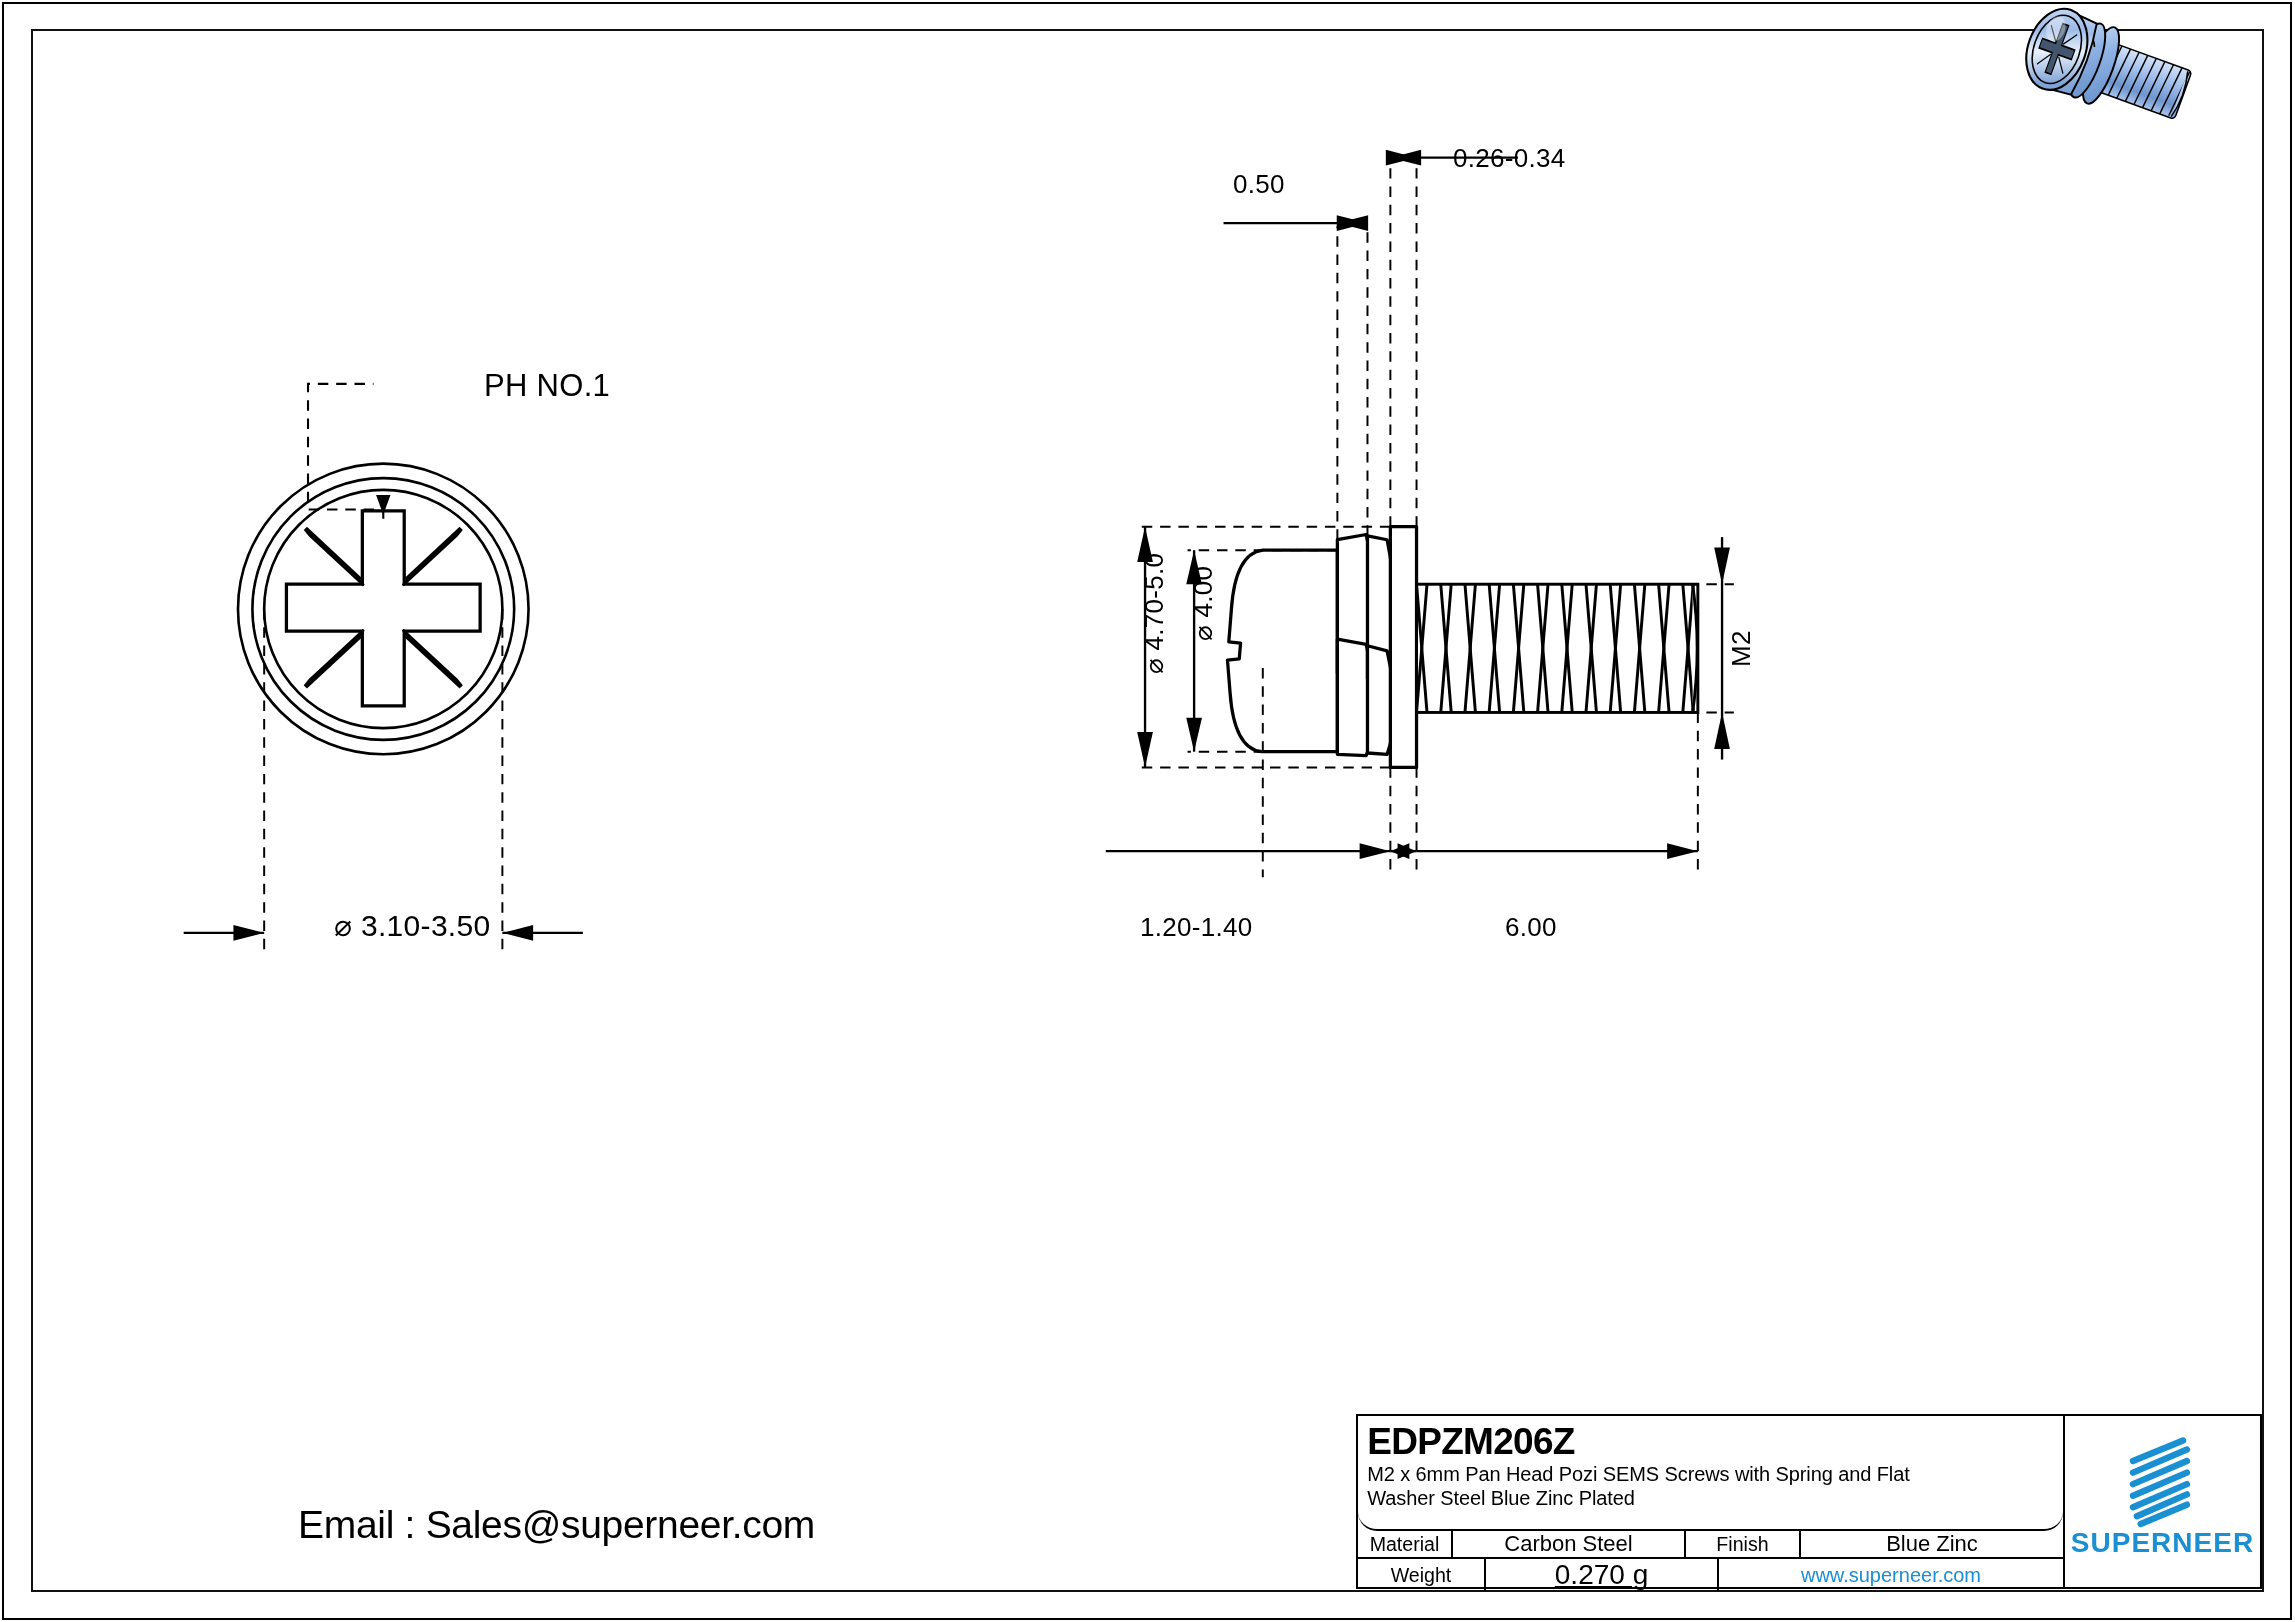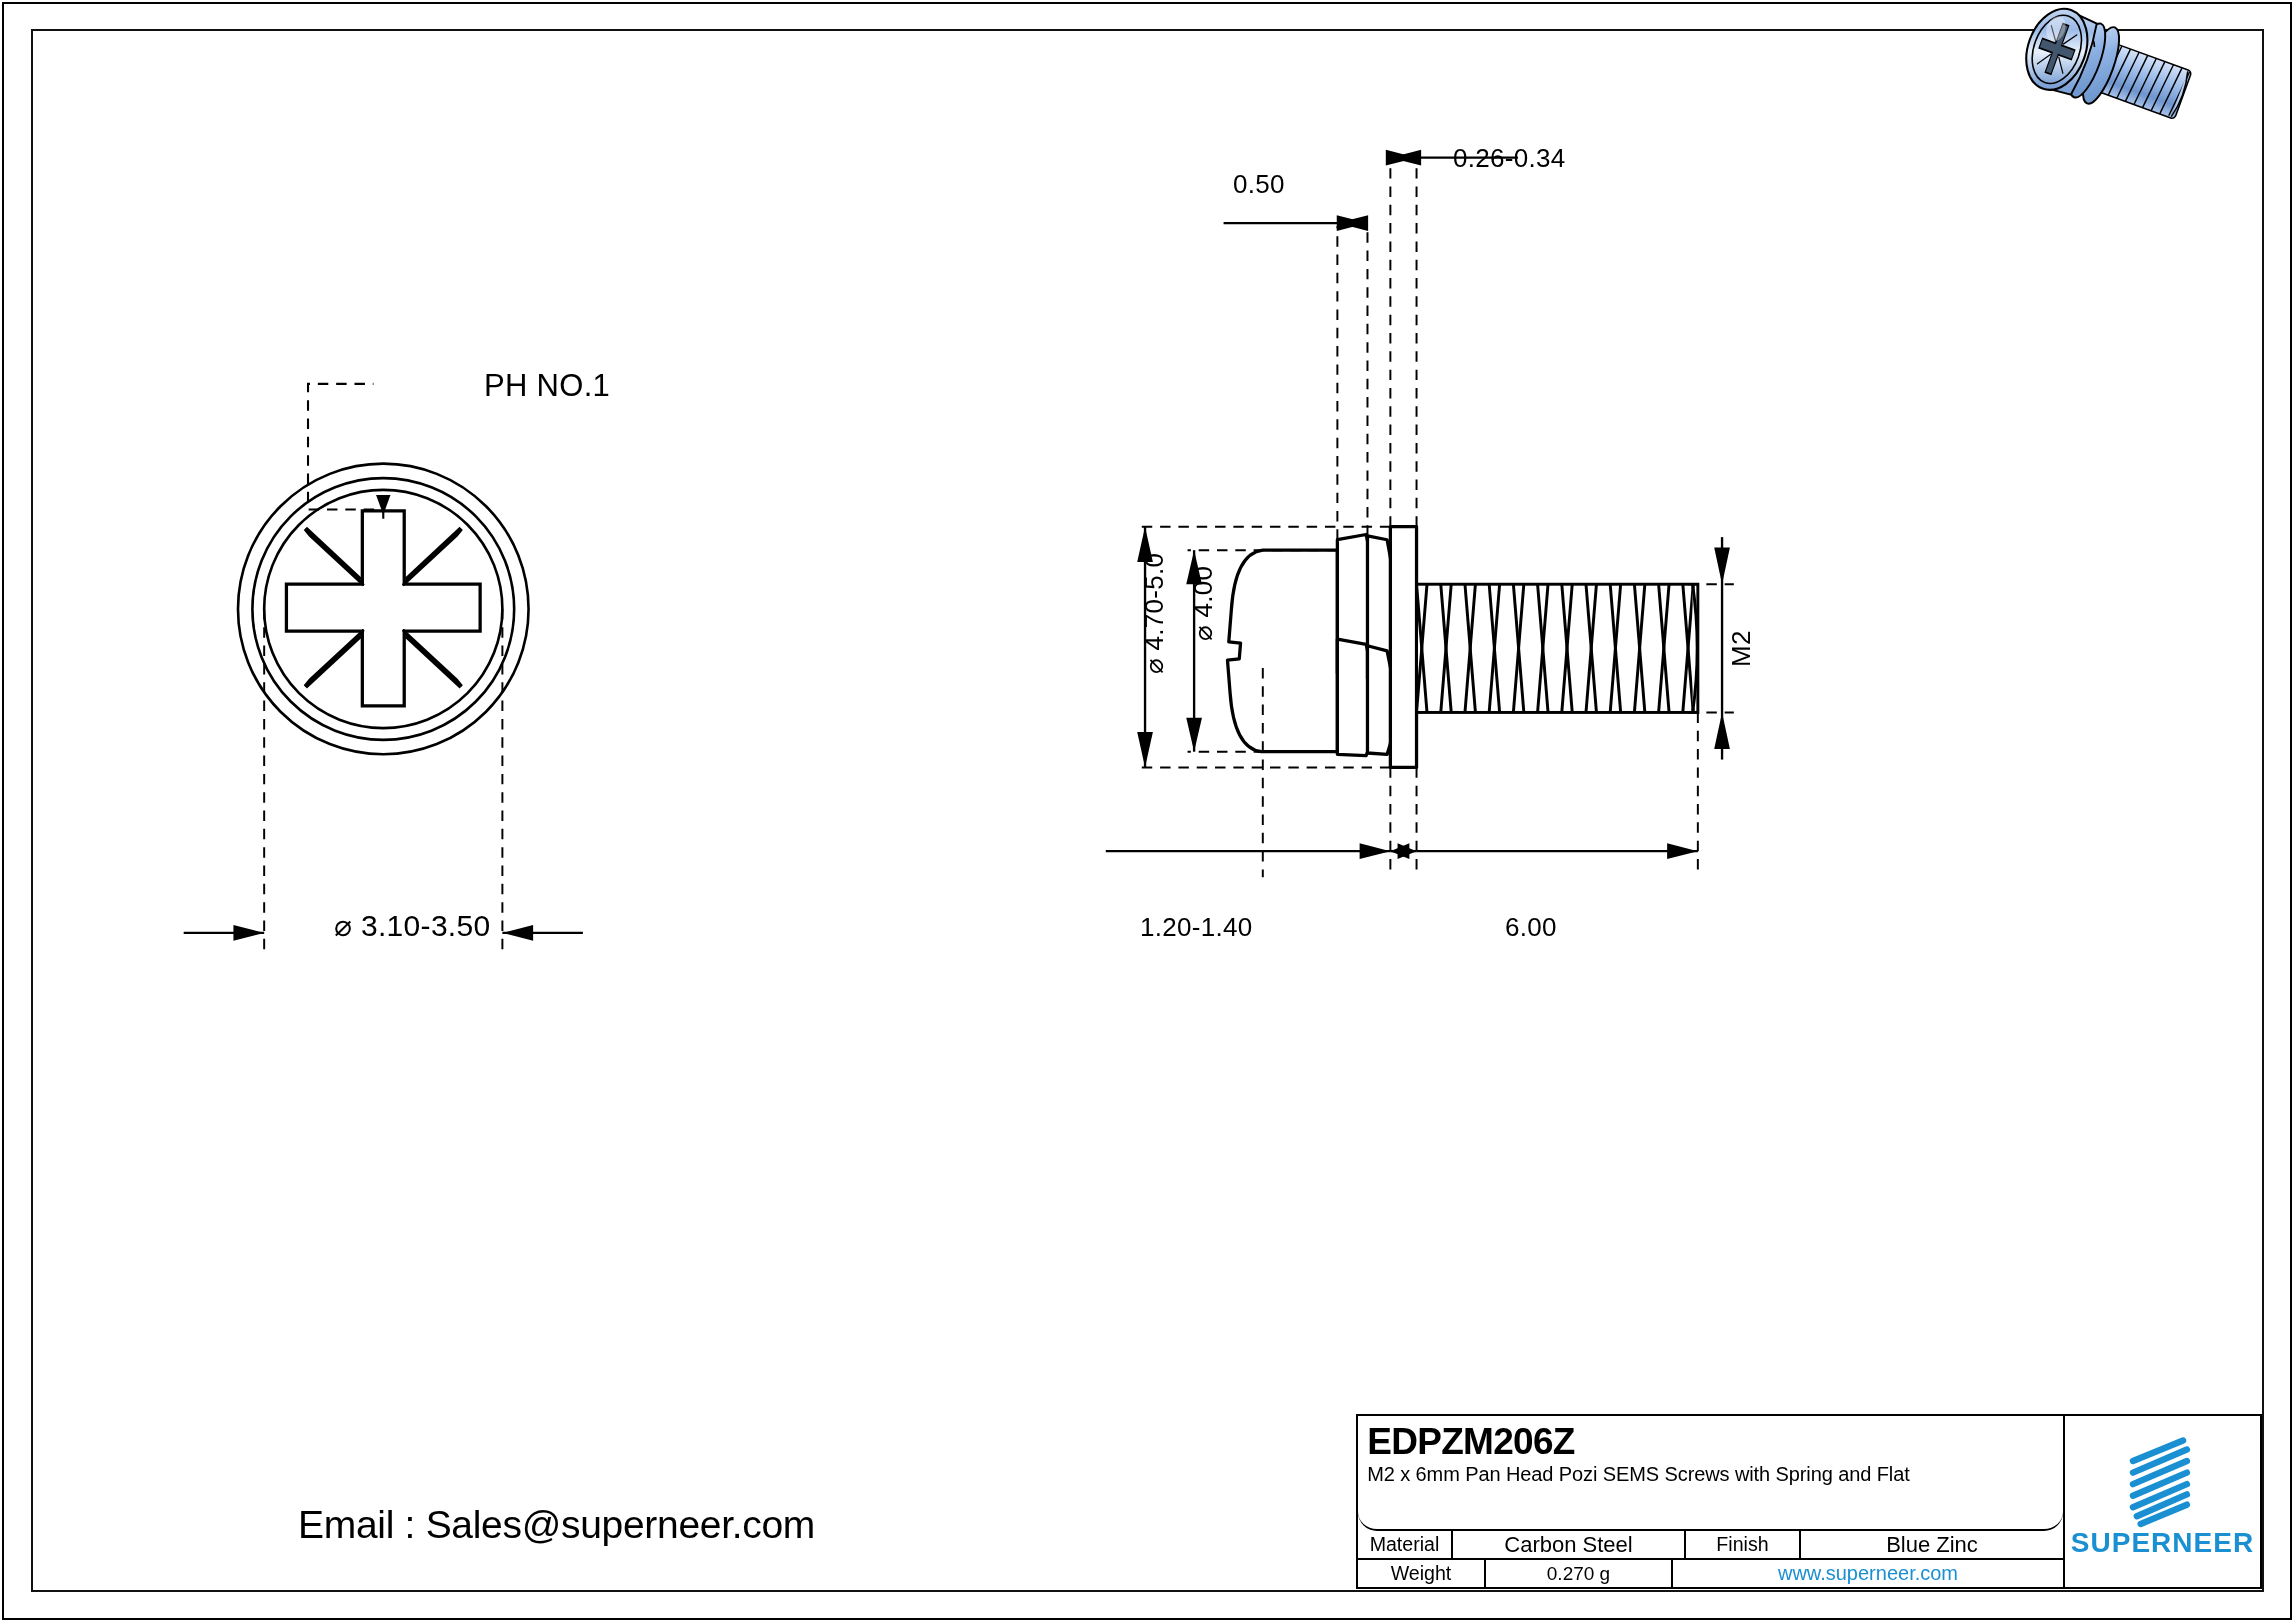--- a/index.html
+++ b/index.html
@@ -28,21 +28,21 @@
   .tb-row{flex:1;display:flex;align-items:stretch;}
   .tb-row + .tb-row{border-top:2px solid #000;}
   .tb-cell{display:flex;align-items:center;justify-content:center;
        font-size:19.6px;box-sizing:border-box;text-align:center;}
   .bd-r{border-right:2px solid #000;}
   .c-mat-l{width:95px;}
   .c-mat-v{width:233px;font-size:22px;}
   .c-fin-l{width:115px;}
   .c-fin-v{flex:1;font-size:22px;}
   .c-w-l{width:128px;}
-  .c-w-v{width:187px;font-size:19px;}
+  .c-w-v{width:233px;font-size:28px;text-decoration:underline;}
   .c-url{flex:1;font-size:20px;color:#1a8fd1;}
   .tb-right{flex:1;display:flex;flex-direction:column;align-items:center;justify-content:center;gap:3.9px;}
   .logo-mark{width:77px;height:79px;}
   .logo-word{font-size:28px;font-weight:bold;color:#1a8fd1;letter-spacing:1px;
        font-family:"Liberation Sans","DejaVu Sans",sans-serif;}
 
   .email{position:absolute;left:298px;top:1503px;font-size:39px;letter-spacing:-0.3px;}
 </style>
 </head>
 <body>
@@ -279,20 +279,21 @@
   <div class="dimtext" style="left:1140px;top:912px;">1.20-1.40</div>
   <div class="dimtext" style="left:1505px;top:912px;">6.00</div>
 
   <div class="email">Email : Sales@superneer.com</div>
 
   <div class="titleblock">
     <div class="tb-left">
       <div class="tb-desc">
         <div class="tb-partno">EDPZM206Z</div>
         <div class="tb-descline">M2 x 6mm Pan Head Pozi SEMS Screws with Spring and Flat</div>
+        <div class="tb-descline">Washer Steel Blue Zinc Plated</div>
       </div>
       <div class="tb-rows">
         <div class="tb-row">
           <div class="tb-cell c-mat-l bd-r">Material</div>
           <div class="tb-cell c-mat-v bd-r">Carbon Steel</div>
           <div class="tb-cell c-fin-l bd-r">Finish</div>
           <div class="tb-cell c-fin-v">Blue Zinc</div>
         </div>
         <div class="tb-row">
           <div class="tb-cell c-w-l bd-r">Weight</div>

